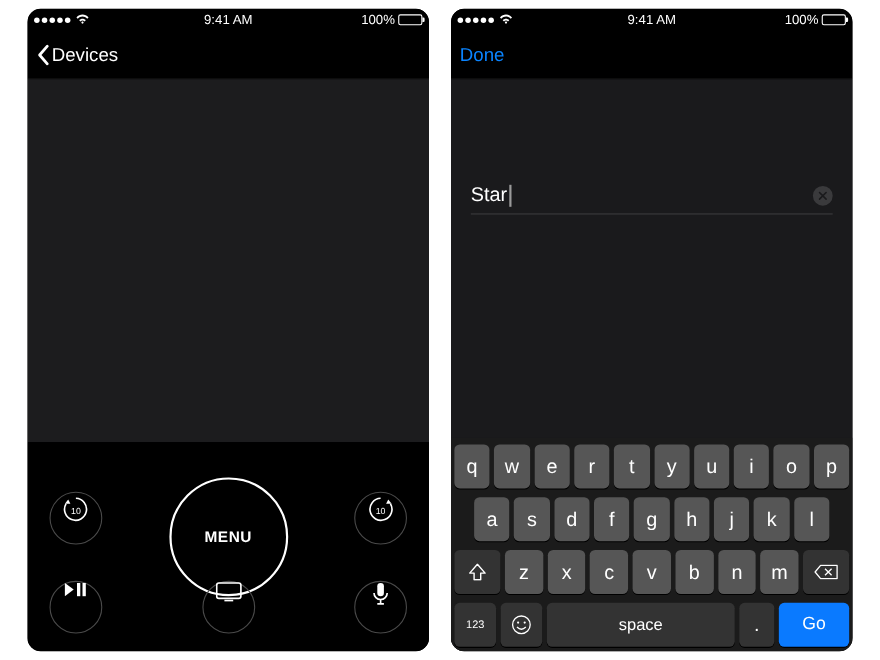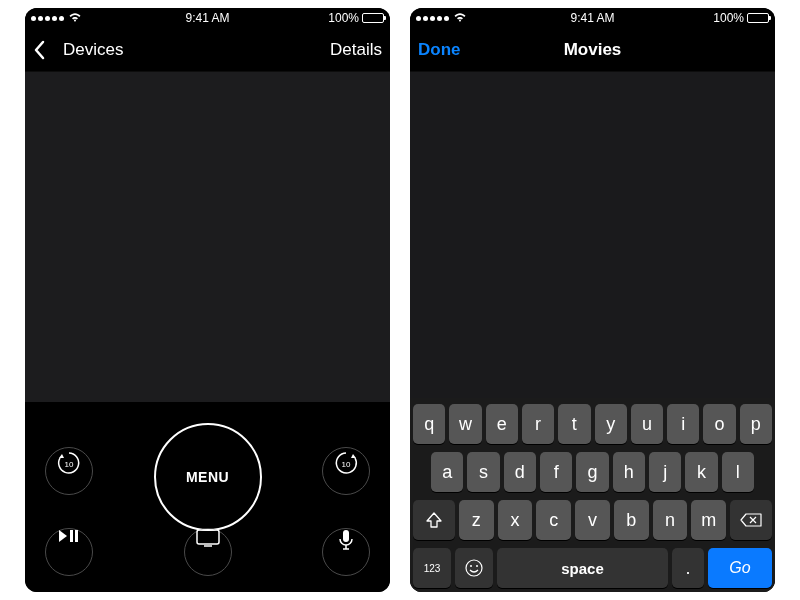--- a/index.html
+++ b/index.html
@@ -47,23 +47,23 @@
     height: 44px;
     display:flex;
     align-items:center;
     padding: 0 8px;
     background:#000;
     border-bottom: 0.5px solid rgba(255,255,255,0.05);
   }
   .nav-left { flex:1; display:flex; align-items:center; }
   .nav-center { flex:1; text-align:center; font-size:17px; font-weight:600; }
   .nav-right { flex:1; text-align:right; font-size:17px; }
-  .back-btn { display:flex; align-items:center; font-size:17px; color:#fff; gap:18px; }
+  .back-btn { display:flex; align-items:center; font-size:17px; color:#fff; gap:2px; }
   .back-btn svg { display:block; }
-  .done-btn { color:#0a84ff; font-size:17px; font-weight:700; }
+  .done-btn { color:#0a84ff; font-size:17px; font-weight:400; }
   
   .touch-area {
     background:#1c1c1e;
     height: 330px;
   }
   
   .control-area {
     background:#000;
     height: 190px;
     position:relative;
@@ -74,21 +74,21 @@
     border:1.5px solid #4a4a4a;
     border-radius:50%;
     display:flex; justify-content:center;
     color:#fff;
   }
   .menu-btn {
     position:absolute;
     width:108px; height:108px;
     border:2px solid #fff;
     border-radius:50%;
-    left:50%; top:21px;
+    left:50%; top:32px;
     transform:translateX(-50%);
     display:flex; align-items:center; justify-content:center;
     font-size:14px; font-weight:600; letter-spacing:0.5px;
   }
   .skip-back-btn { left:20px; top:45px; }
   .skip-fwd-btn { right:20px; top:45px; }
   .play-btn { left:20px; bottom:16px; }
   .tv-btn { left:50%; bottom:16px; transform:translateX(-50%); }
   .mic-btn { right:20px; bottom:16px; }
   
@@ -143,23 +143,23 @@
     display:flex; align-items:center; justify-content:center;
     font-size:18px;
     box-shadow: 0 1px 0 #000;
     flex:1;
     min-width:0;
   }
   .key-dark { background:#333; }
   .key-shift, .key-backspace { flex: 0 0 42px; }
   .key-123 { flex: 0 0 38px; font-size:10px; }
   .key-emoji { flex: 0 0 38px; }
-  .key-space { flex: 1; font-size:15px;font-weight:bold; }
+  .key-space { flex: 1; font-size:15px; }
   .key-period { flex: 0 0 32px; }
-  .key-go { flex: 0 0 64px; background:#0a7aff; font-size:16px;font-style:italic; }
+  .key-go { flex: 0 0 64px; background:#0a7aff; font-size:16px; }
   .row2pad { padding: 0 18px; }
 </style>
 </head>
 <body>
 
 <div class="phone">
 
   <div class="status-bar">
     <div class="status-left">
       <span class="signal-dots">
@@ -185,23 +185,20 @@
   <div class="nav-bar">
     <div class="nav-left">
       <div class="back-btn">
         <svg width="12" height="20" viewBox="0 0 12 20">
             <path d="M10 2 L3 10 L10 18" stroke="#fff" stroke-width="2.5" fill="none" stroke-linecap="round" stroke-linejoin="round"></path>
           </svg>
         <span>Devices</span>
       </div>
     </div>
     <div class="nav-center"></div>
-    <div class="nav-right">
-      <span>Details</span>
-    </div>
   </div>
 
   <div class="touch-area"></div>
 
   <div class="control-area">
     <div class="circle-btn skip-back-btn">
       <svg width="30" height="30" viewBox="0 0 30 30">
         <path d="M15 5 A10 10 0 1 1 6 10" stroke="#fff" stroke-width="1.5" fill="none"></path>
         <path d="M8 6 L5 10 L10 10 Z" fill="#fff"></path>
         <text x="15" y="19" font-size="8" fill="#fff" text-anchor="middle">10</text>
@@ -260,24 +257,32 @@
     <div class="status-center">9:41 AM</div>
     <div class="status-right">
       <span>100%</span>
       <span class="battery"><span class="battery-fill"></span></span>
     </div>
   </div>
   <div class="nav-bar">
     <div class="nav-left">
       <span class="done-btn">Done</span>
     </div>
-    <div class="nav-center">Movies</div>
     <div class="nav-right"></div>
   </div>
   <div class="right-body">
+    <div class="search-field">
+      <span class="search-text">Star</span>
+      <span class="caret"></span>
+      <span class="clear-btn">
+        <svg width="8" height="8" viewBox="0 0 8 8">
+            <path d="M1 1 L7 7 M7 1 L1 7" stroke="#1a1a1c" stroke-width="1.5" stroke-linecap="round"></path>
+          </svg>
+      </span>
+    </div>
 
     <div class="keyboard">
       <div class="kb-row" id="kbrow1">
           <div class="key">q</div>
           <div class="key">w</div>
           <div class="key">e</div>
           <div class="key">r</div>
           <div class="key">t</div>
           <div class="key">y</div>
           <div class="key">u</div>

